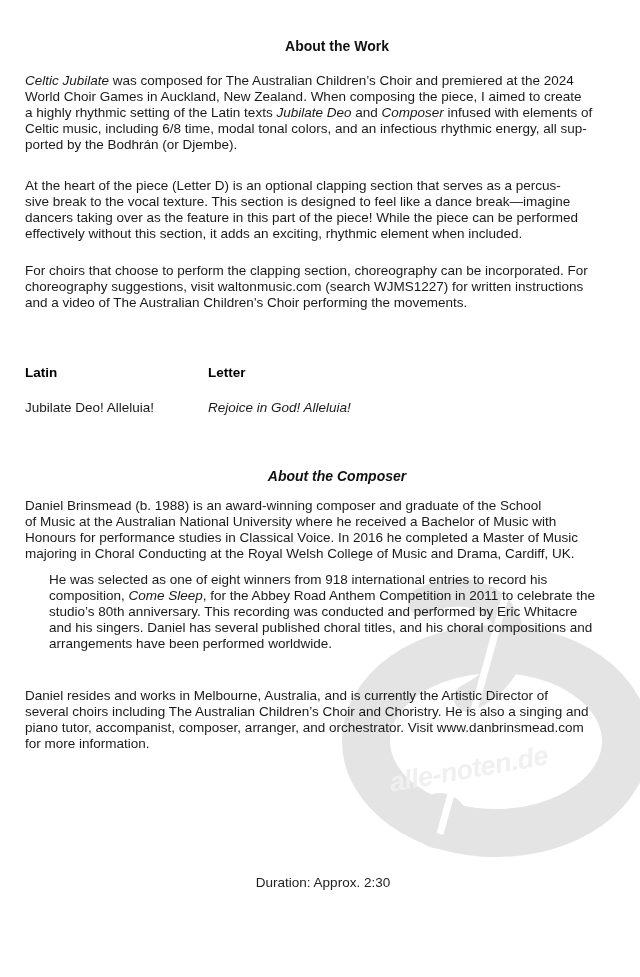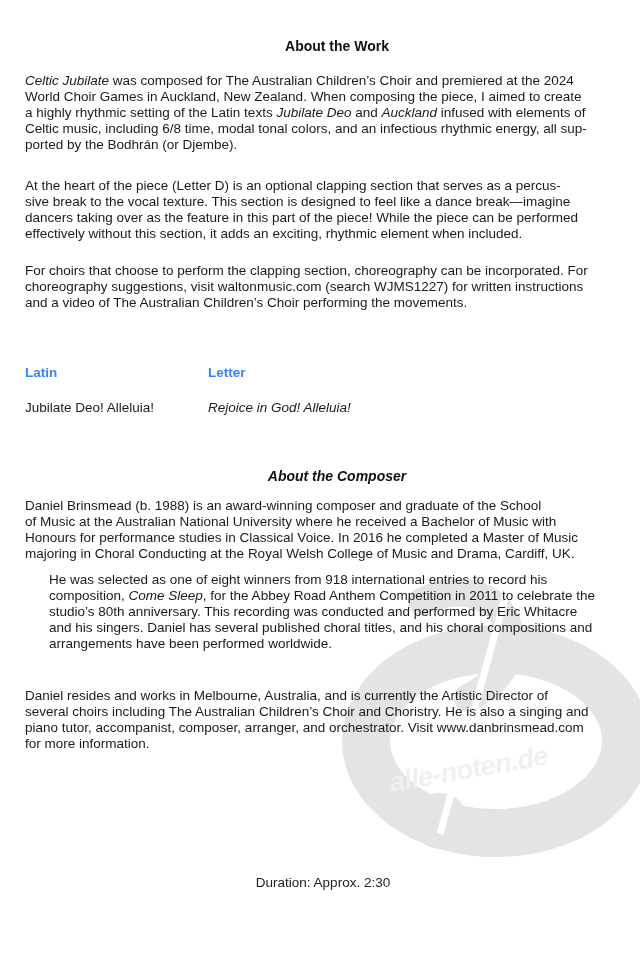--- a/index.html
+++ b/index.html
@@ -38,21 +38,21 @@
     position: absolute;
     left: 25px;
     top: 363px;
     display: grid;
     grid-template-columns: 183px auto;
     row-gap: 16px;
     font-size: 13.5px;
     line-height: 19px;
     z-index: 2;
   }
-  .translation .hdr { font-weight: bold; color: #3b82f6; }
+  .translation .hdr { font-weight: bold; color: #000000; }
   .footer-duration {
     position: absolute;
     left: 3px;
     top: 873px;
     width: 100%;
     text-align: center;
     font-size: 13.5px;
     line-height: 19px;
     color: #222;
     z-index: 2;
@@ -92,21 +92,21 @@
       <circle cx="104" cy="235" r="28" fill="#e4e4e4"></circle>
       <line x1="170" y1="8" x2="104" y2="248" stroke="#ffffff" stroke-width="7"></line>
     </svg>
     <div class="watermark-label">alle-noten.de</div>
   </div>
 
   <div class="heading" style="top:37px;">About the Work</div>
 
   <div class="para" style="top:73px;"><span class="italic">Celtic Jubilate</span><span> was composed for The Australian Children’s Choir and premiered at the 2024
 World Choir Games in Auckland, New Zealand. When composing the piece, I aimed to create
-a highly rhythmic setting of the Latin texts </span><span class="italic">Jubilate Deo</span><span> and </span><span class="italic">Auckland</span><span> infused with elements of
+a highly rhythmic setting of the Latin texts </span><span class="italic">Jubilate Deo</span><span> and </span><span class="italic">Composer</span><span> infused with elements of
 Celtic music, including 6/8 time, modal tonal colors, and an infectious rhythmic energy, all sup-
 ported by the Bodhrán (or Djembe).</span></div>
 
   <div class="para" style="top:178px;">At the heart of the piece (Letter D) is an optional clapping section that serves as a percus-
 sive break to the vocal texture. This section is designed to feel like a dance break—imagine
 dancers taking over as the feature in this part of the piece! While the piece can be performed
 effectively without this section, it adds an exciting, rhythmic element when included.</div>
 
   <div class="para" style="top:263px;">For choirs that choose to perform the clapping section, choreography can be incorporated. For
 choreography suggestions, visit waltonmusic.com (search WJMS1227) for written instructions

